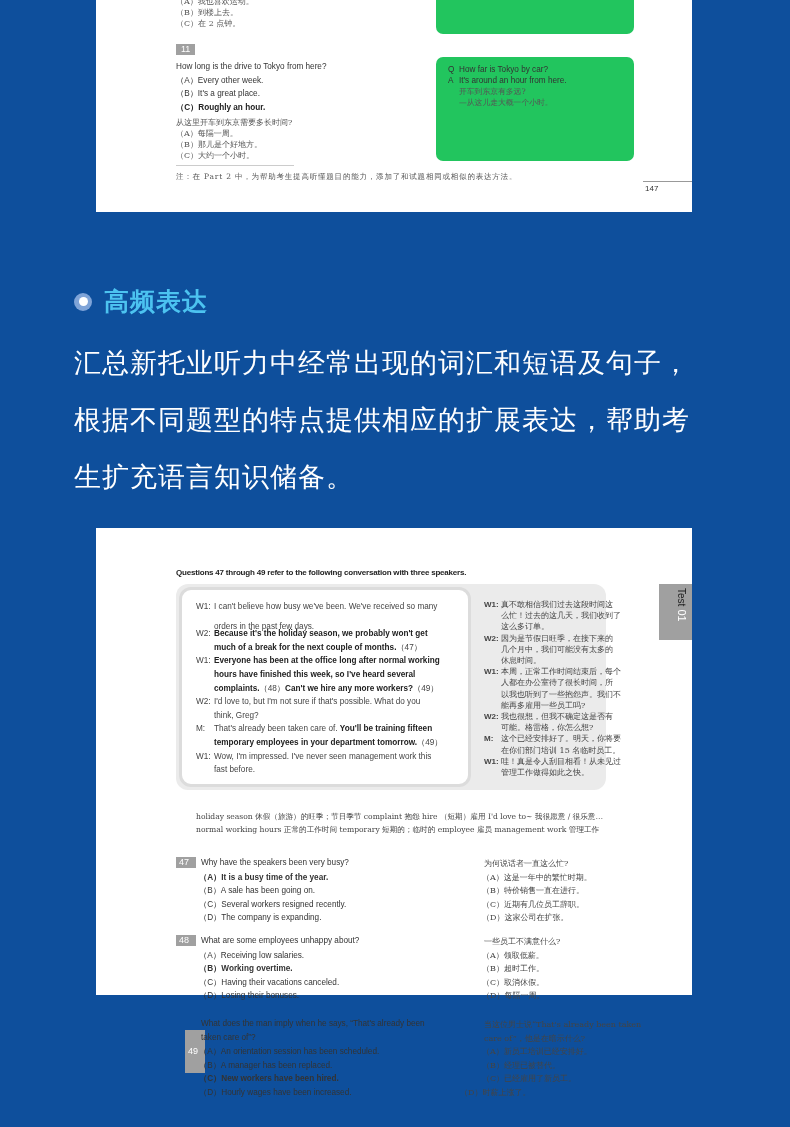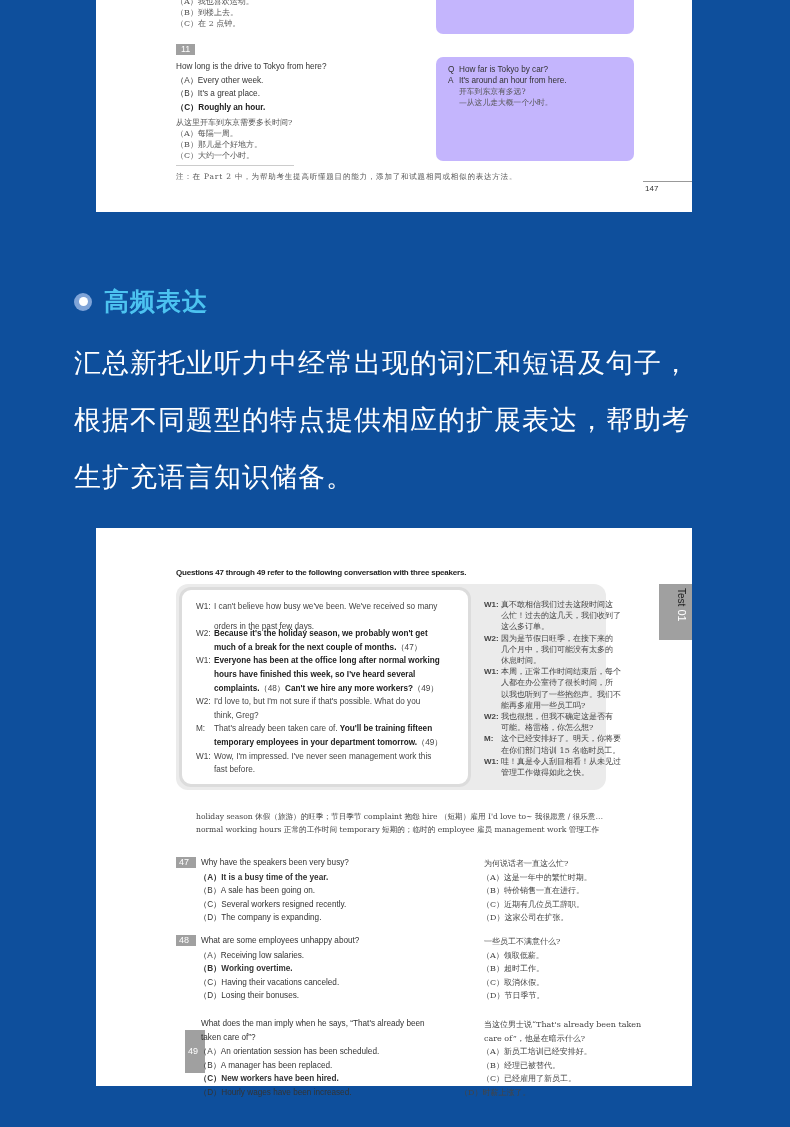--- a/index.html
+++ b/index.html
@@ -1,28 +1,28 @@
 <!DOCTYPE html>
 <html><head>
 <meta charset="utf-8">
 <style>
   * { box-sizing: border-box; margin: 0; padding: 0; }
   html, body { width: 790px; height: 1127px; overflow: hidden; }
   body { background: #0e4f9c; font-family: "Liberation Sans", "DejaVu Sans", sans-serif; position: relative; color: #333; }
 
   .page { position: absolute; background: #fff; }
   .page-top { left: 96px; top: 0; width: 596px; height: 212px; }
-  .page-bottom { left: 96px; top: 528px; width: 596px; height: 558px; }
+  .page-bottom { left: 96px; top: 528px; width: 596px; height: 467px; }
 
   
   .zh-opts { position: absolute; left: 80px; font-size: 8px; line-height: 11px; color: #555; font-family: "DejaVu Serif", serif; }
   .qnum { position: absolute; background: #a0a0a0; color: #fff; font-size: 9px; line-height: 11px; padding: 0 5px; font-family: "Liberation Sans", sans-serif; }
   .en { font-family: "Liberation Sans", sans-serif; font-size: 8.2px; color: #333; }
   .bold { font-weight: bold; color: #222; }
-  .greybox { position: absolute; background: #c4b5fd; border-radius: 7px; }
+  .greybox { position: absolute; background: #22c55e; border-radius: 7px; }
   .note { position: absolute; left: 80px; top: 172px; font-size: 7.5px; color: #555; font-family: "DejaVu Serif", serif; letter-spacing: 0.8px; white-space: nowrap; }
   .rule { position: absolute; height: 1px; background: #bbb; }
   .pagenum { position: absolute; font-size: 8px; color: #333; }
 
   
   .section-head { position: absolute; left: 74px; top: 285px; display: flex; align-items: center; }
   .bullet { width: 18px; height: 18px; border-radius: 50%; background: #7fa4d8; display: flex; align-items: center; justify-content: center; margin-right: 12px; }
   .bullet span { width: 9px; height: 9px; border-radius: 50%; background: #fff; display: block; }
   .section-title { color: #4cc3f0; font-size: 25px; font-weight: bold; font-family: "DejaVu Sans", sans-serif; letter-spacing: 1px; }
   .section-body { position: absolute; left: 74px; top: 334px; width: 680px; color: #fff; font-size: 27px; line-height: 57px; font-family: "DejaVu Sans", sans-serif; letter-spacing: 1px; }
@@ -160,21 +160,21 @@
       <div class="qnum" style="left: 80px; top: 407px; width: 20px; padding: 0px 3px;">48</div>
       <div class="qrow q-en" style="left: 105px; top: 408px;">What are some employees unhappy about?</div>
       <div class="qrow q-en" style="left: 103px; top: 421.5px;"><span>（A）</span><span>Receiving low salaries.</span></div>
       <div class="qrow q-en bold" style="left: 103px; top: 435px;"><span>（B）</span><span>Working overtime.</span></div>
       <div class="qrow q-en" style="left: 103px; top: 448.5px;"><span>（C）</span><span>Having their vacations canceled.</span></div>
       <div class="qrow q-en" style="left: 103px; top: 462px;"><span>（D）</span><span>Losing their bonuses.</span></div>
       <div class="qrow q-zh" style="left: 388px; top: 408px;">一些员工不满意什么?</div>
       <div class="qrow q-zh" style="left: 386px; top: 421.5px;">（A）领取低薪。</div>
       <div class="qrow q-zh" style="left: 386px; top: 435px;">（B）超时工作。</div>
       <div class="qrow q-zh" style="left: 386px; top: 448.5px;">（C）取消休假。</div>
-      <div class="qrow q-zh" style="left: 386px; top: 462px;">（D）节日季节。</div>
+      <div class="qrow q-zh" style="left: 386px; top: 462px;">（D）每隔一周。</div>
       <div class="qnum" style="left: 89px; top: 490px; width: 20px; padding: 16px 3px; margin-top: 12px;">49</div>
       <div class="qrow q-en" style="left: 105px; top: 491px;">What does the man imply when he says, “That's already been</div>
       <div class="qrow q-en" style="left: 105px; top: 504.5px;">taken care of”?</div>
       <div class="qrow q-en" style="left: 103px; top: 518px;"><span>（A）</span><span>An orientation session has been scheduled.</span></div>
       <div class="qrow q-en" style="left: 103px; top: 531.5px;"><span>（B）</span><span>A manager has been replaced.</span></div>
       <div class="qrow q-en bold" style="left: 103px; top: 545px;"><span>（C）</span><span>New workers have been hired.</span></div>
       <div class="qrow q-en" style="left: 103px; top: 558.5px;"><span>（D）</span><span>Hourly wages have been increased.</span></div>
       <div class="qrow q-zh" style="left: 388px; top: 491px;">当这位男士说“That's already been taken</div>
       <div class="qrow q-zh" style="left: 388px; top: 504.5px;">care of”，他是在暗示什么?</div>
       <div class="qrow q-zh" style="left: 386px; top: 518px;">（A）新员工培训已经安排好。</div>

